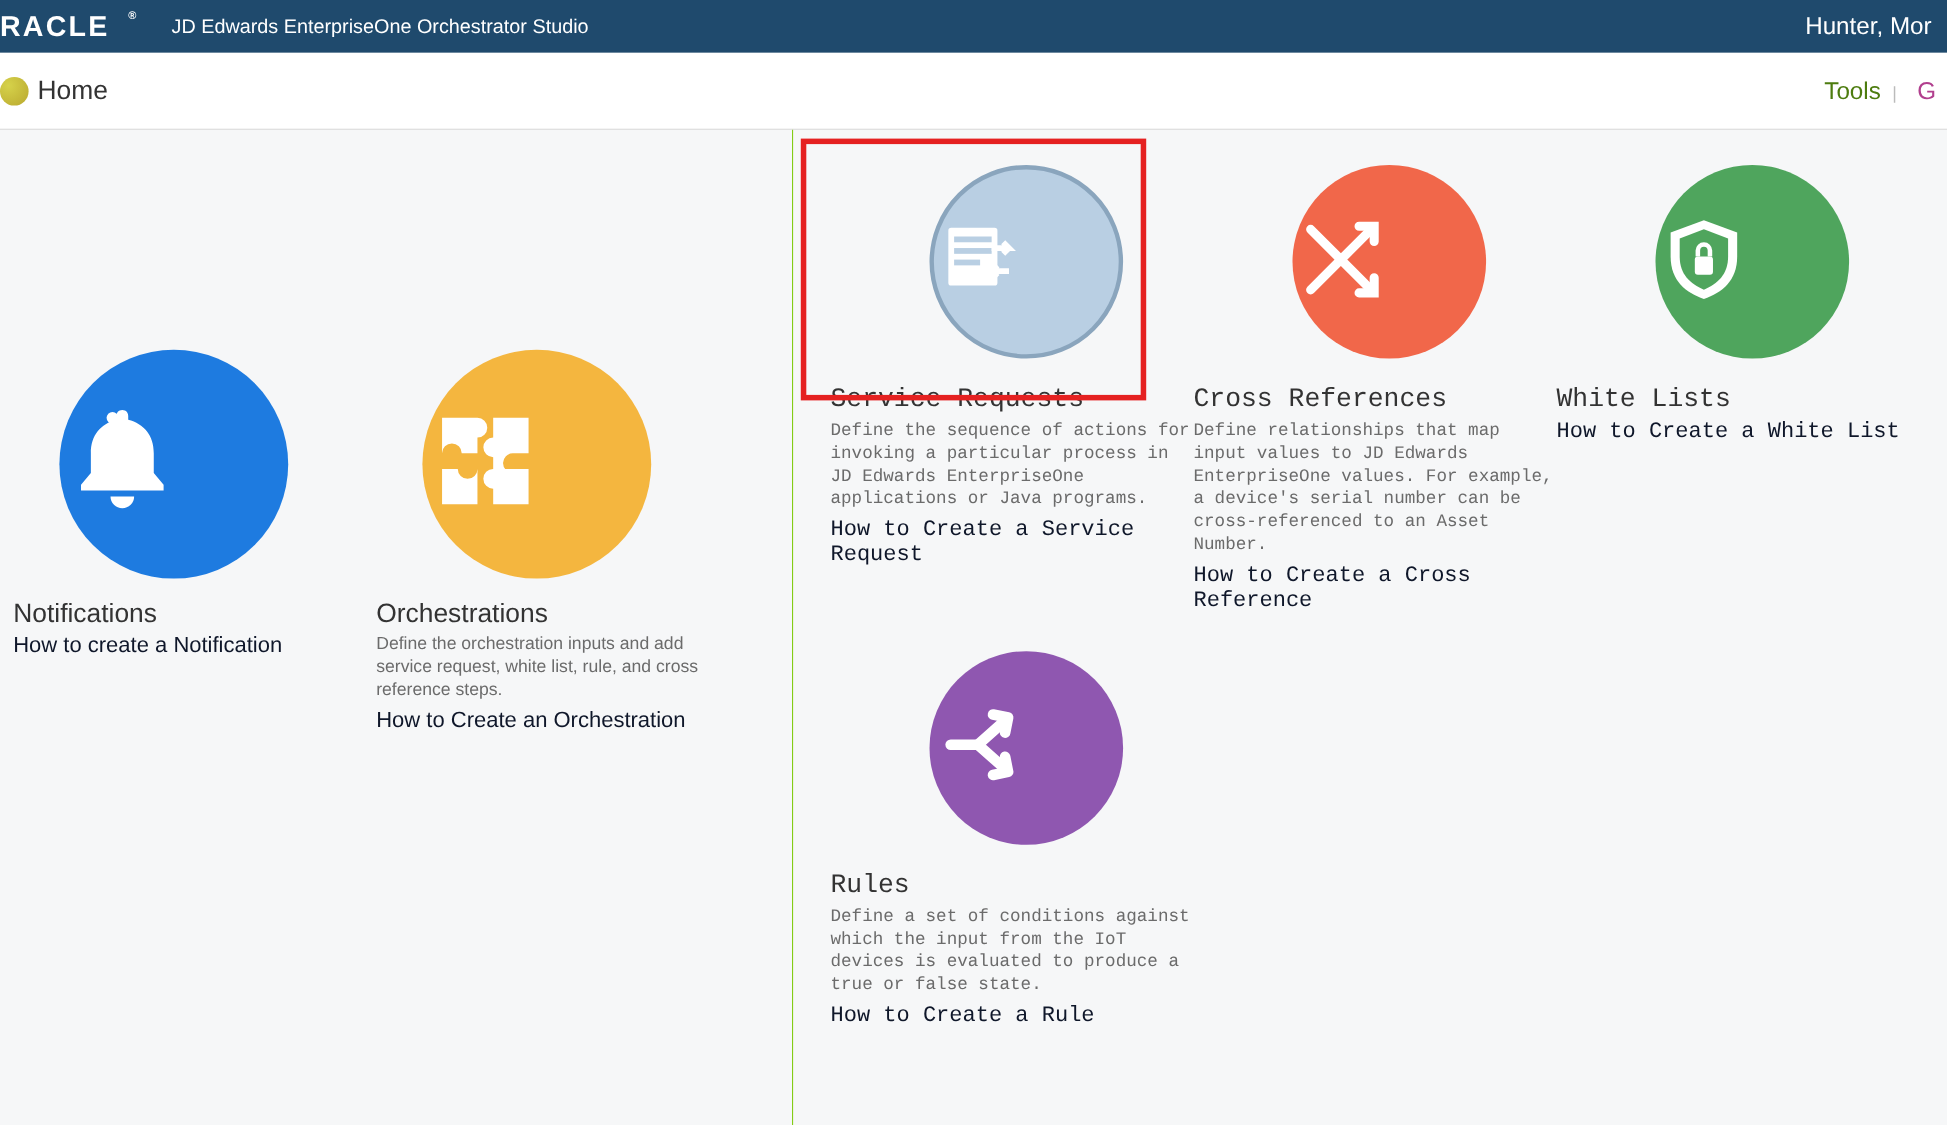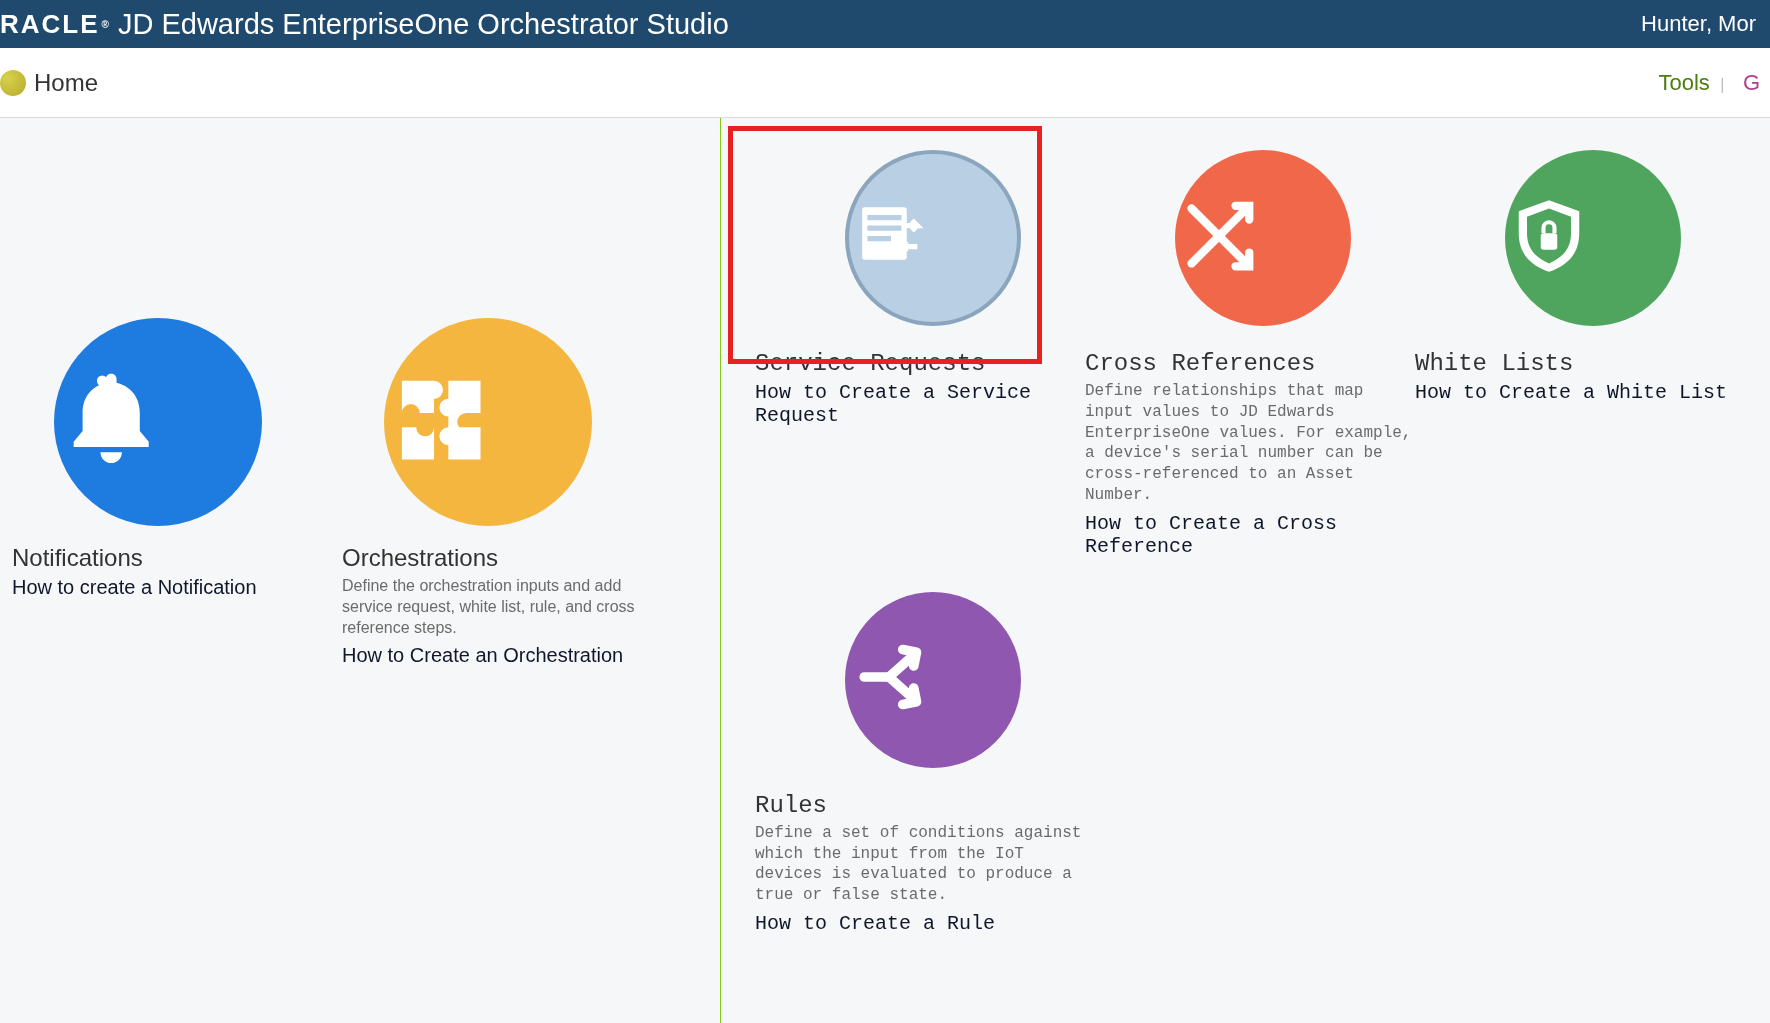--- a/index.html
+++ b/index.html
@@ -21,30 +21,31 @@
     padding-right: 14px;
     white-space: nowrap;
   }
   .brand-logo {
     font-family: "Arial Black", Arial, sans-serif;
     font-weight: 900;
     font-size: 26px;
     letter-spacing: 2px;
     padding-left: 0;
     display: flex;
-    align-items: center;
+    align-items: flex-start;
+    gap: 15px;
   }
   .brand-reg {
     font-size: 10px;
     vertical-align: super;
     margin-left: 2px;
   }
   .brand-title {
-    margin-left: 7px;
-    font-size: 29px;
+    margin-left: 30px;
+    font-size: 18px;
     font-weight: 500;
   }
   .top-spacer { flex: 1; }
   .user-name { font-size: 22px; }
 
   
   .sub-bar {
     height: 70px;
     background: #fff;
     border-bottom: 1px solid #d9d9d9;
@@ -236,20 +237,21 @@
             <rect x="10" y="10" width="34" height="40" rx="2"></rect>
             <rect x="14" y="16" width="26" height="4" fill="#b9cfe3"></rect>
             <rect x="14" y="24" width="26" height="4" fill="#b9cfe3"></rect>
             <rect x="14" y="32" width="18" height="4" fill="#b9cfe3"></rect>
             <path d="M40 24h12l-4-4m4 4-4 4" stroke="#fff" stroke-width="4" fill="none"></path>
             <path d="M52 40H40l4 4m-4-4 4-4" stroke="#fff" stroke-width="4" fill="none"></path>
           </svg>
         </span>
       </div>
       <div class="tile-title">Service Requests</div>
+      <div class="tile-desc">Define the sequence of actions for invoking a particular process in JD Edwards EnterpriseOne applications or Java programs.</div>
       <a class="tile-link">How to Create a Service Request</a>
     </div>
 
     <div class="tile">
       <div class="tile-circle circle-red">
         <span>
           <svg viewBox="0 0 64 64" fill="none" stroke="#fff" stroke-width="6" stroke-linecap="round">
             <path d="M12 12 L52 52"></path>
             <path d="M52 12 L12 52"></path>
             <path d="M44 10 L54 10 L54 20"></path>

